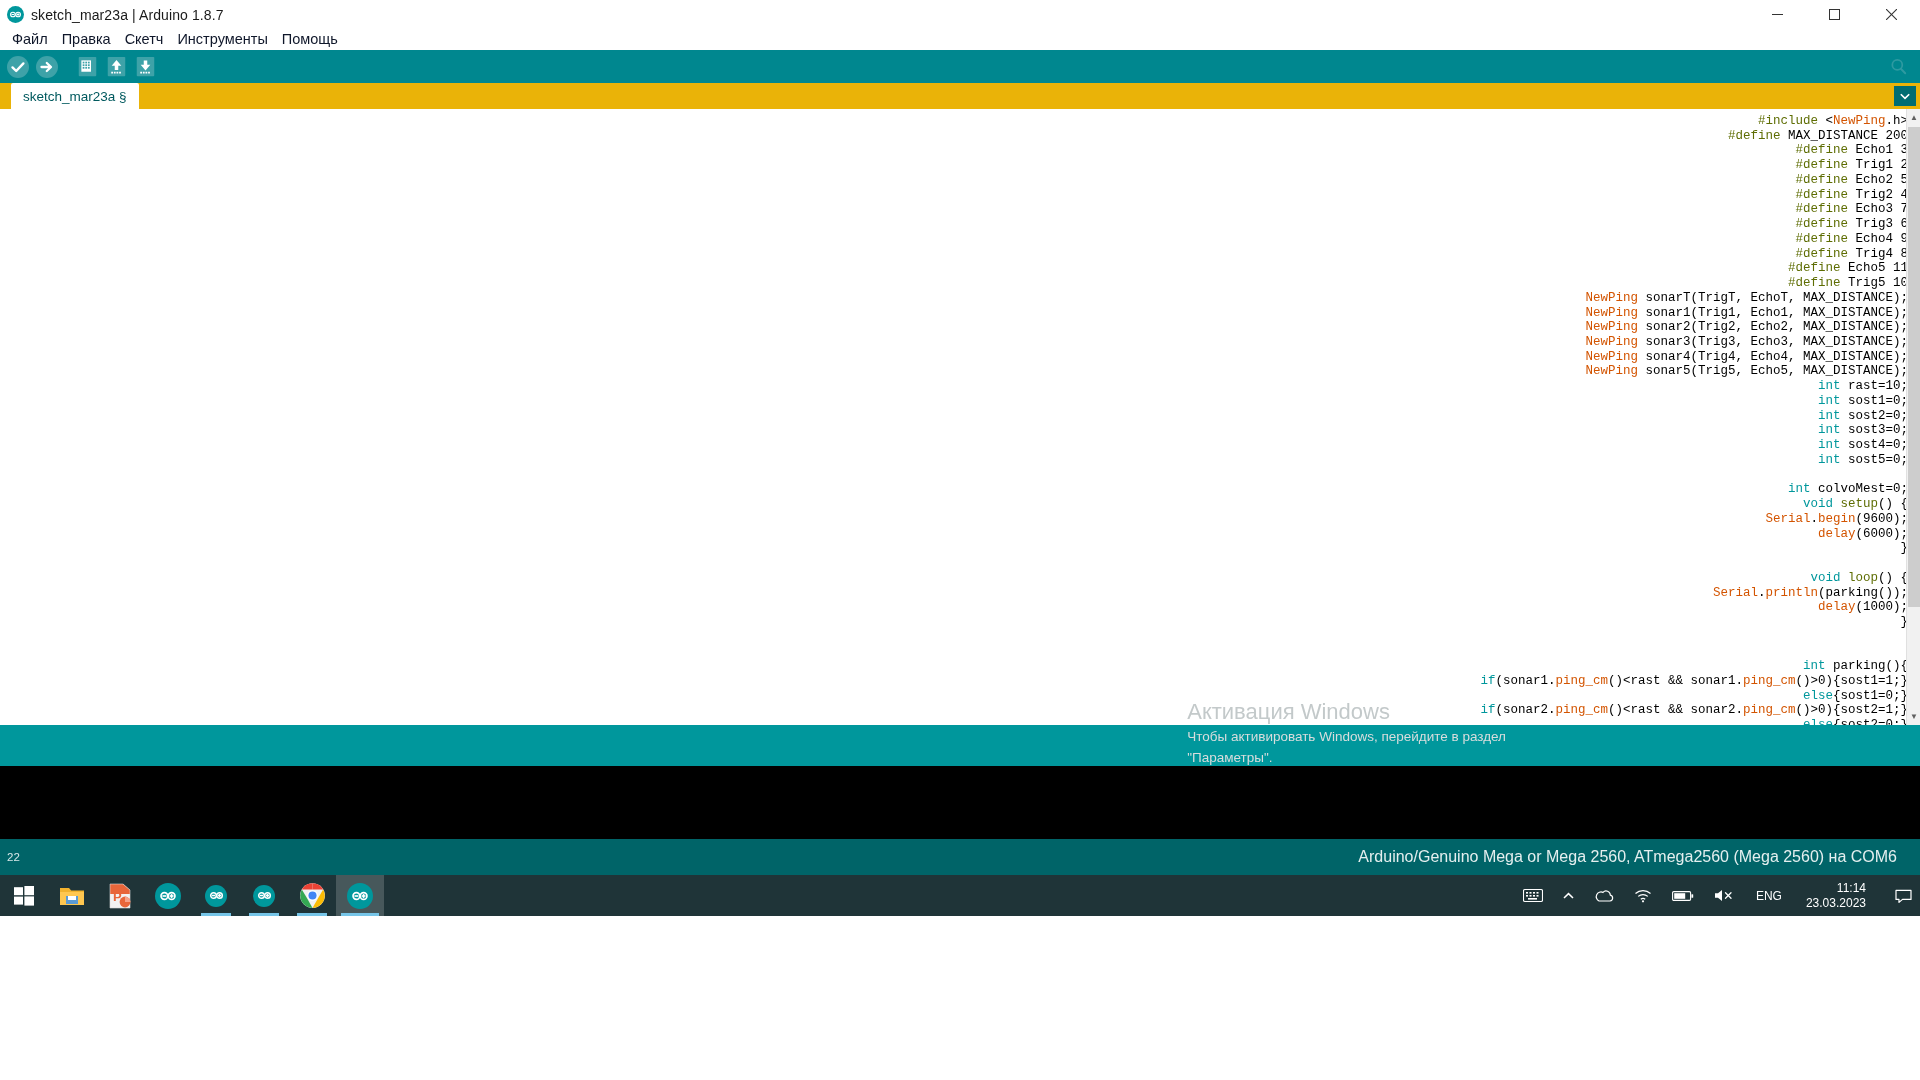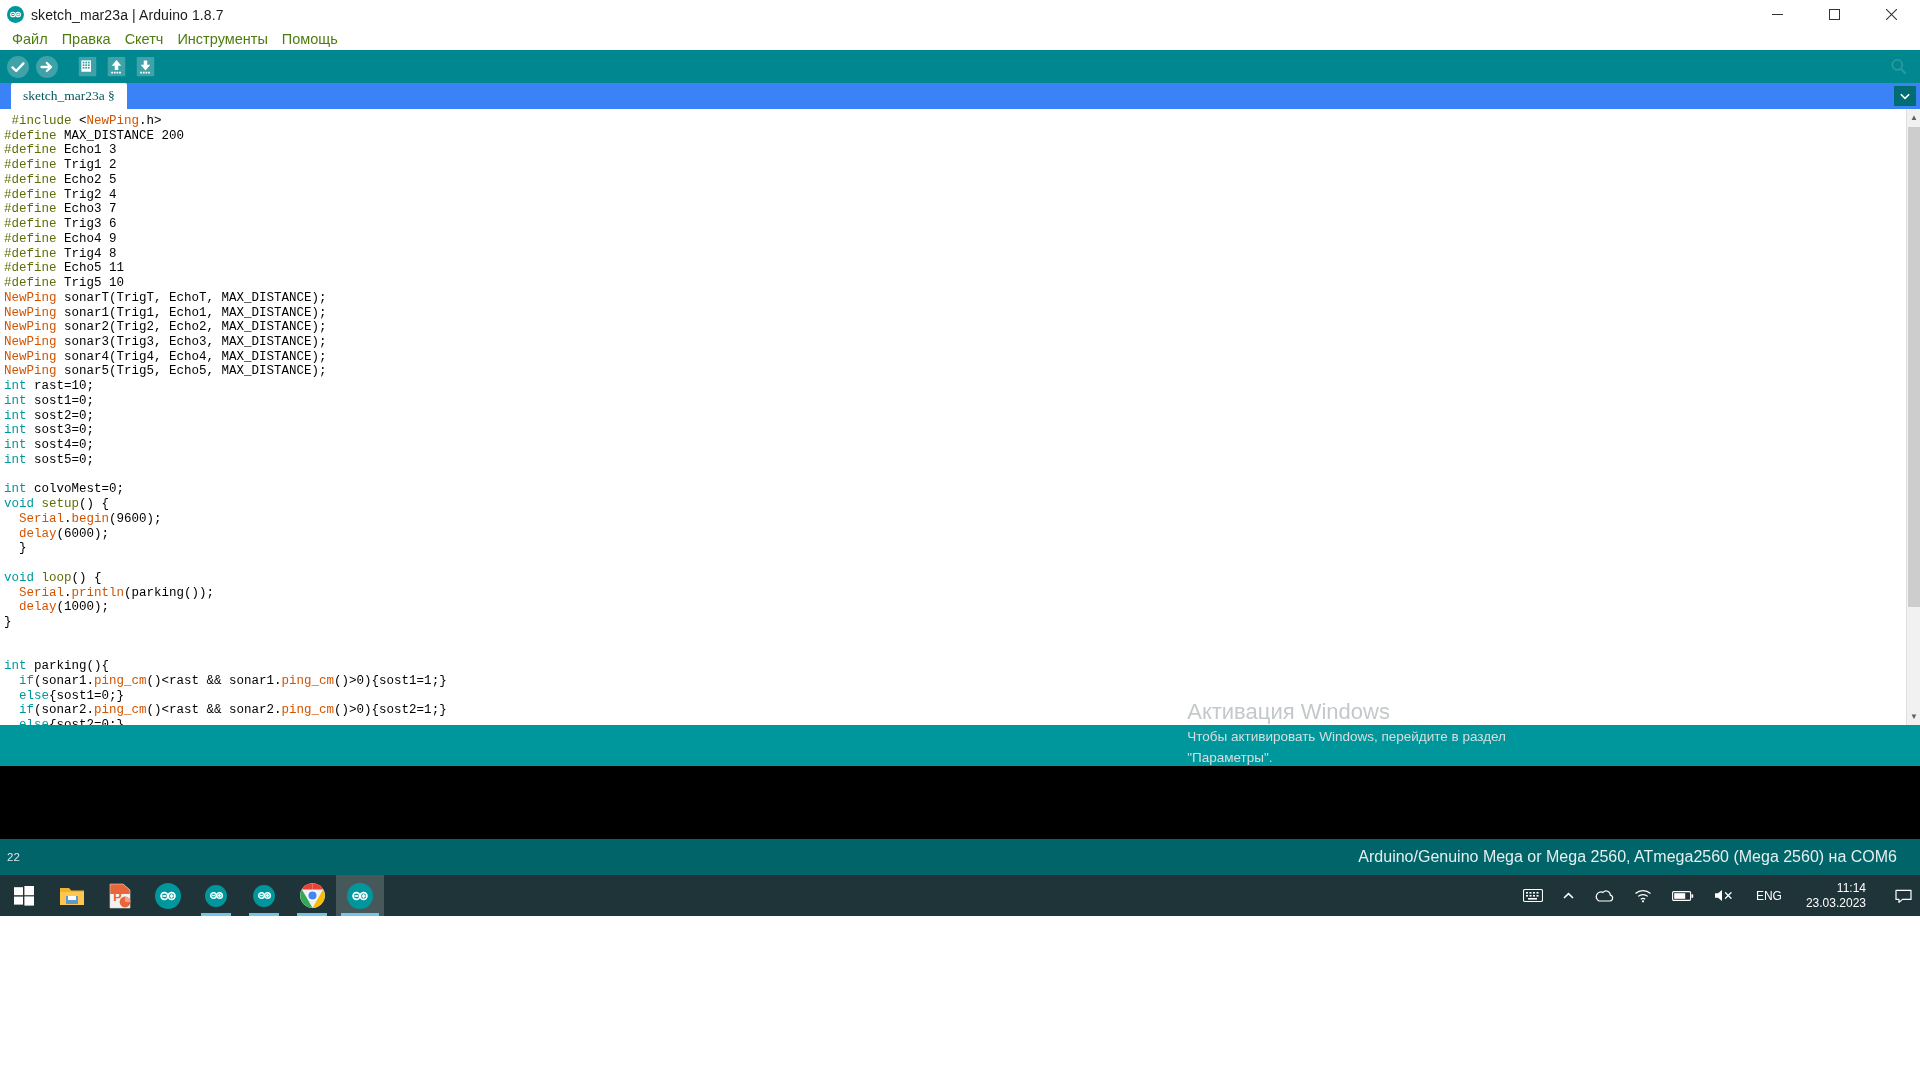--- a/index.html
+++ b/index.html
@@ -38,21 +38,21 @@
   }
 
   
   #menubar {
     height: 21px; width: 100%;
     background: #ffffff;
     display: flex; align-items: center;
     padding-left: 5px;
   }
   .menu-item {
-    font-size: 14.5px; color: #4d7c0f;
+    font-size: 14.5px; color: #0f172a;
     padding: 0 7px; line-height: 21px; white-space: nowrap;
   }
 
   
   #toolbar {
     height: 33px; width: 100%;
     background: #00878f;
     display: flex; align-items: center;
     position: relative;
     padding-left: 4px;
@@ -66,24 +66,23 @@
   .tb-gap { width: 12px; }
   #serial-monitor-btn {
     position: absolute; right: 8px; top: 3px;
     width: 27px; height: 27px;
     display: flex; align-items: center; justify-content: center;
   }
 
   
   #tabbar {
     height: 26px; width: 100%;
-    background: #3b82f6;
+    background: #eab308;
     display: flex; align-items: flex-end;
     position: relative;
-    font-family: Liberation Serif, serif;
   }
   #tab-active {
     margin-left: 11px;
     height: 26px;
     background: #ffffff;
     color: #00595e;
     font-size: 13.5px;
     display: flex; align-items: center;
     padding: 0 12px 0 12px;
     border-radius: 2px 2px 0 0;
@@ -101,24 +100,25 @@
     position: relative;
     width: 100%;
     height: 616px;
     background: #ffffff;
     overflow: hidden;
   }
   #code {
     font-family: "Liberation Mono", "DejaVu Sans Mono", monospace;
     font-size: 12.5px;
     line-height: 14.73px;
-    padding: 5px 0 0 4px;
+    padding: 5px 12px 0 4px;
     white-space: pre;
     color: #000000;
     letter-spacing: 0px;
+    text-align: right;
   }
   .k-kw      { color: #00979c; }        
   .k-fn      { color: #5e6d03; }        
   .k-lib     { color: #d35400; }        
   .k-pre     { color: #5e6d03; }
   .k-plain   { color: #000000; }
 
   
   #vscroll {
     position: absolute; right: 0; top: 0;

